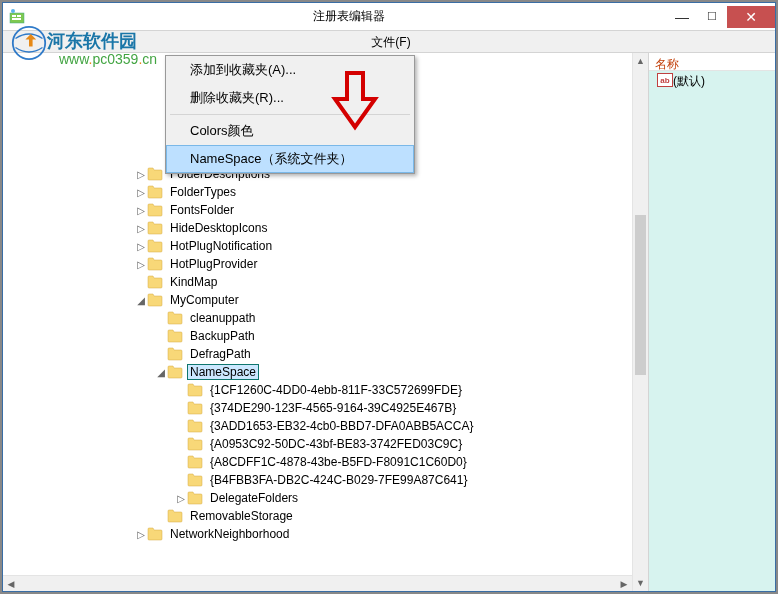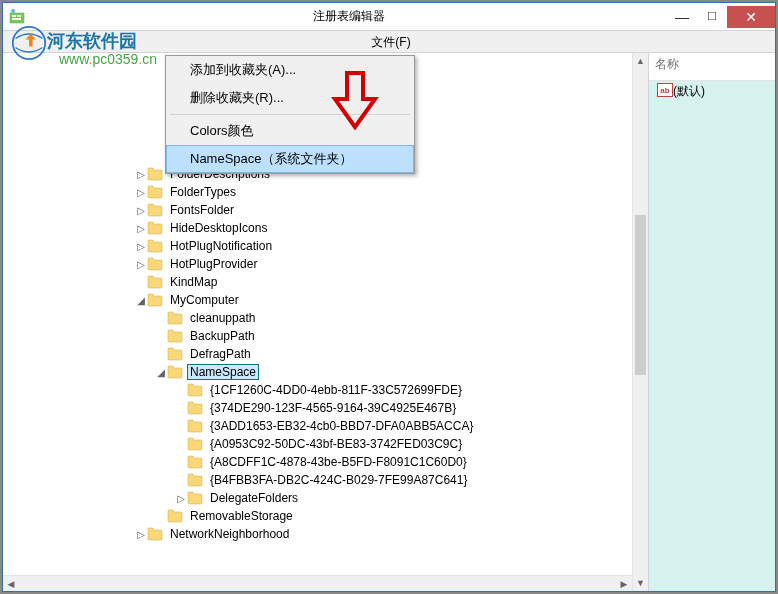--- a/index.html
+++ b/index.html
@@ -22,21 +22,21 @@
     .content { display: flex; height: calc(100% - 50px); }
     .tree-pane { width: 646px; border-right: 1px solid #d4d4d4; padding: 4px 0; overflow: hidden; position: relative; background: #fff; }
     .tree { font-size: 12px; color: #000; }
     .tree-row { display: flex; align-items: center; height: 18px; padding-left: 0; white-space: nowrap; }
     .tree-row .indent { display: inline-block; }
     .expander { width: 12px; display: inline-block; text-align: center; color: #666; font-size: 10px; cursor: default; }
     .folder-icon { width: 16px; height: 14px; display: inline-block; margin-right: 4px; }
     .tree-label { padding: 1px 3px; }
     .tree-label.selected { background: #cce8ff; border: 1px solid #0f766e; padding: 0 2px; }
     .right-pane { flex: 1; background: #d7f3ef; padding: 2px 4px; }
-    .col-header { height: 28px; background: #fff; border-bottom: 1px solid #e4e4e4; font-size: 12px; padding: 3px 6px; color: #737373; margin: -2px -4px 2px -4px; }
+    .col-header { height: 18px; background: #fff; border-bottom: 1px solid #e4e4e4; font-size: 12px; padding: 3px 6px; color: #c2410c; margin: -2px -4px 2px -4px; }
     .rp-row { display: flex; align-items: flex-start; height: 18px; font-size: 12px; padding-left: 4px; }
     .ab-icon { width: 16px; height: 14px; display: inline-flex; align-items: center; justify-content: center; background: #fff; border: 1px solid #c04040; font-size: 8px; color: #c04040; font-weight: bold; }
     .context-menu { position: absolute; top: 52px; left: 162px; width: 250px; background: #f0f0f0; border: 1px solid #999; box-shadow: 2px 2px 4px rgba(0,0,0,0.3); z-index: 20; font-size: 13px; }
     .cm-item { padding: 5px 24px; cursor: default; }
     .cm-item.highlight { background: #bde0ff; border: 1px solid #7ab8e8; padding: 4px 23px; }
     .cm-sep { height: 1px; background: #d4d4d4; margin: 2px 4px; }
     .red-arrow { position: absolute; top: 66px; left: 328px; z-index: 25; }
     .vscroll { position: absolute; right: 0; top: 0; bottom: 0; width: 16px; background: #f0f0f0; border-left: 1px solid #e4e4e4; }
     .vscroll .arrow { height: 16px; display: flex; align-items: center; justify-content: center; color: #666; font-size: 9px; }
     .vscroll .thumb { position: absolute; left: 2px; right: 2px; background: #cdcdcd; border-radius: 0; }

